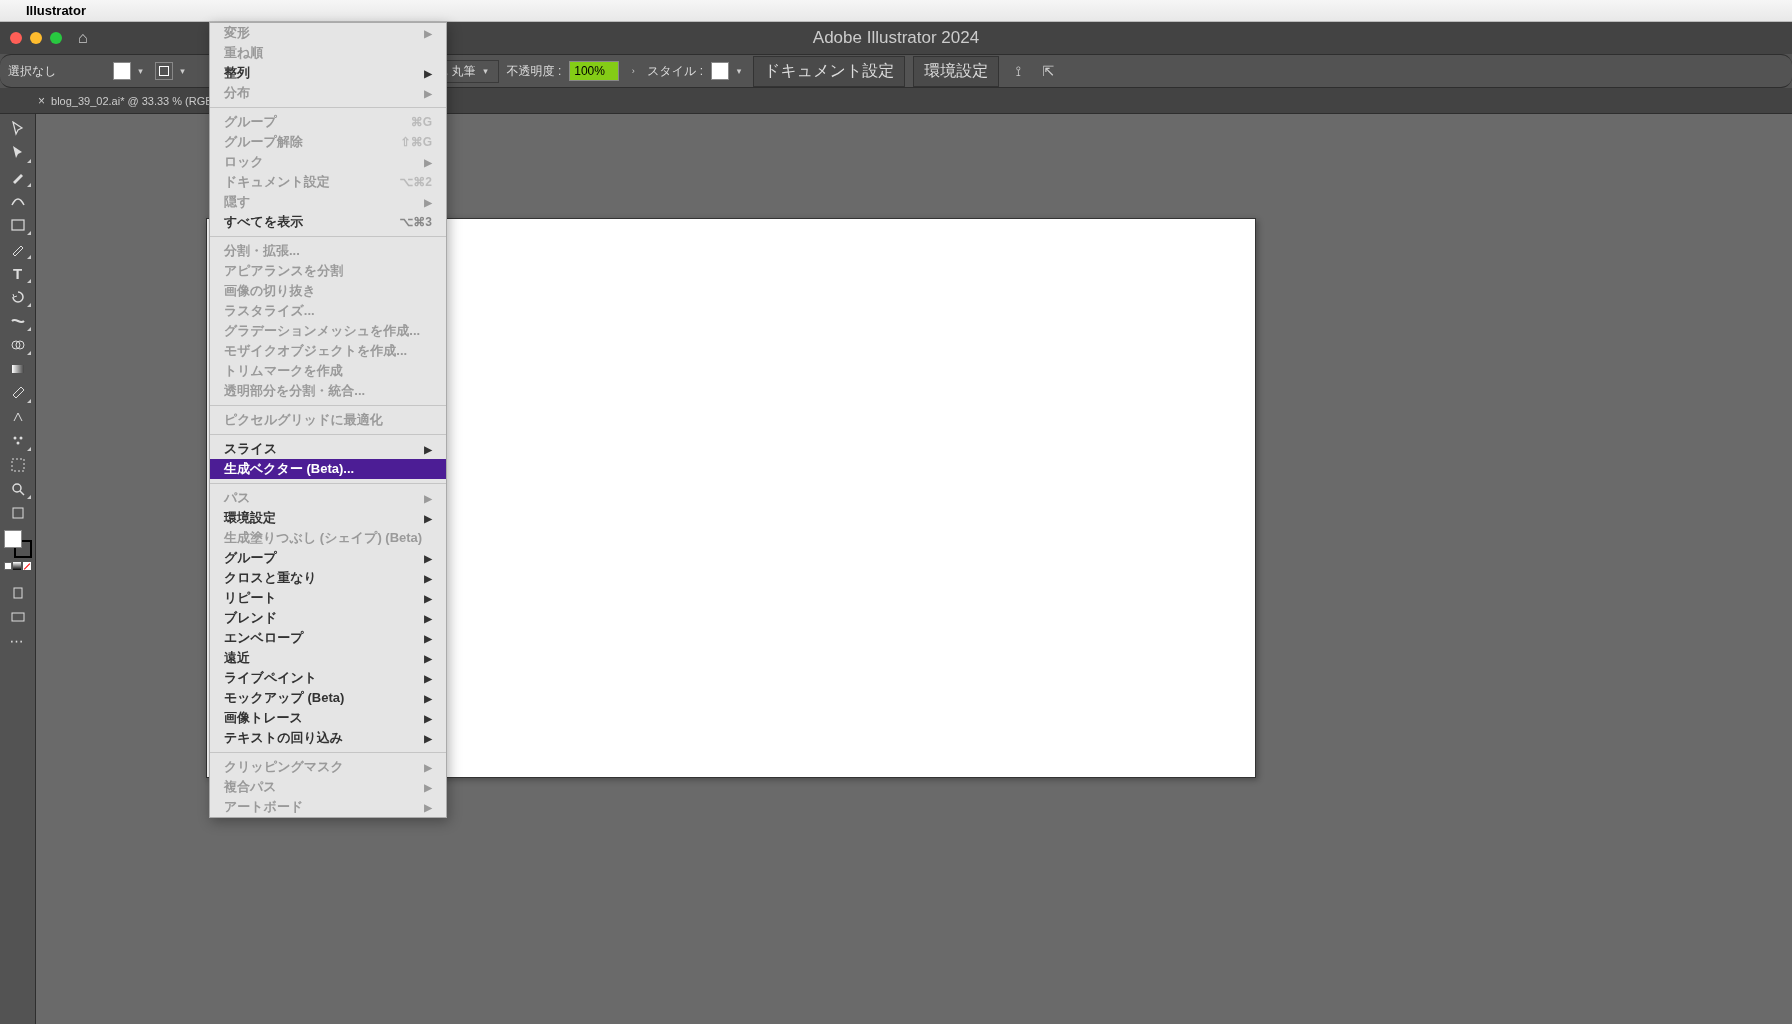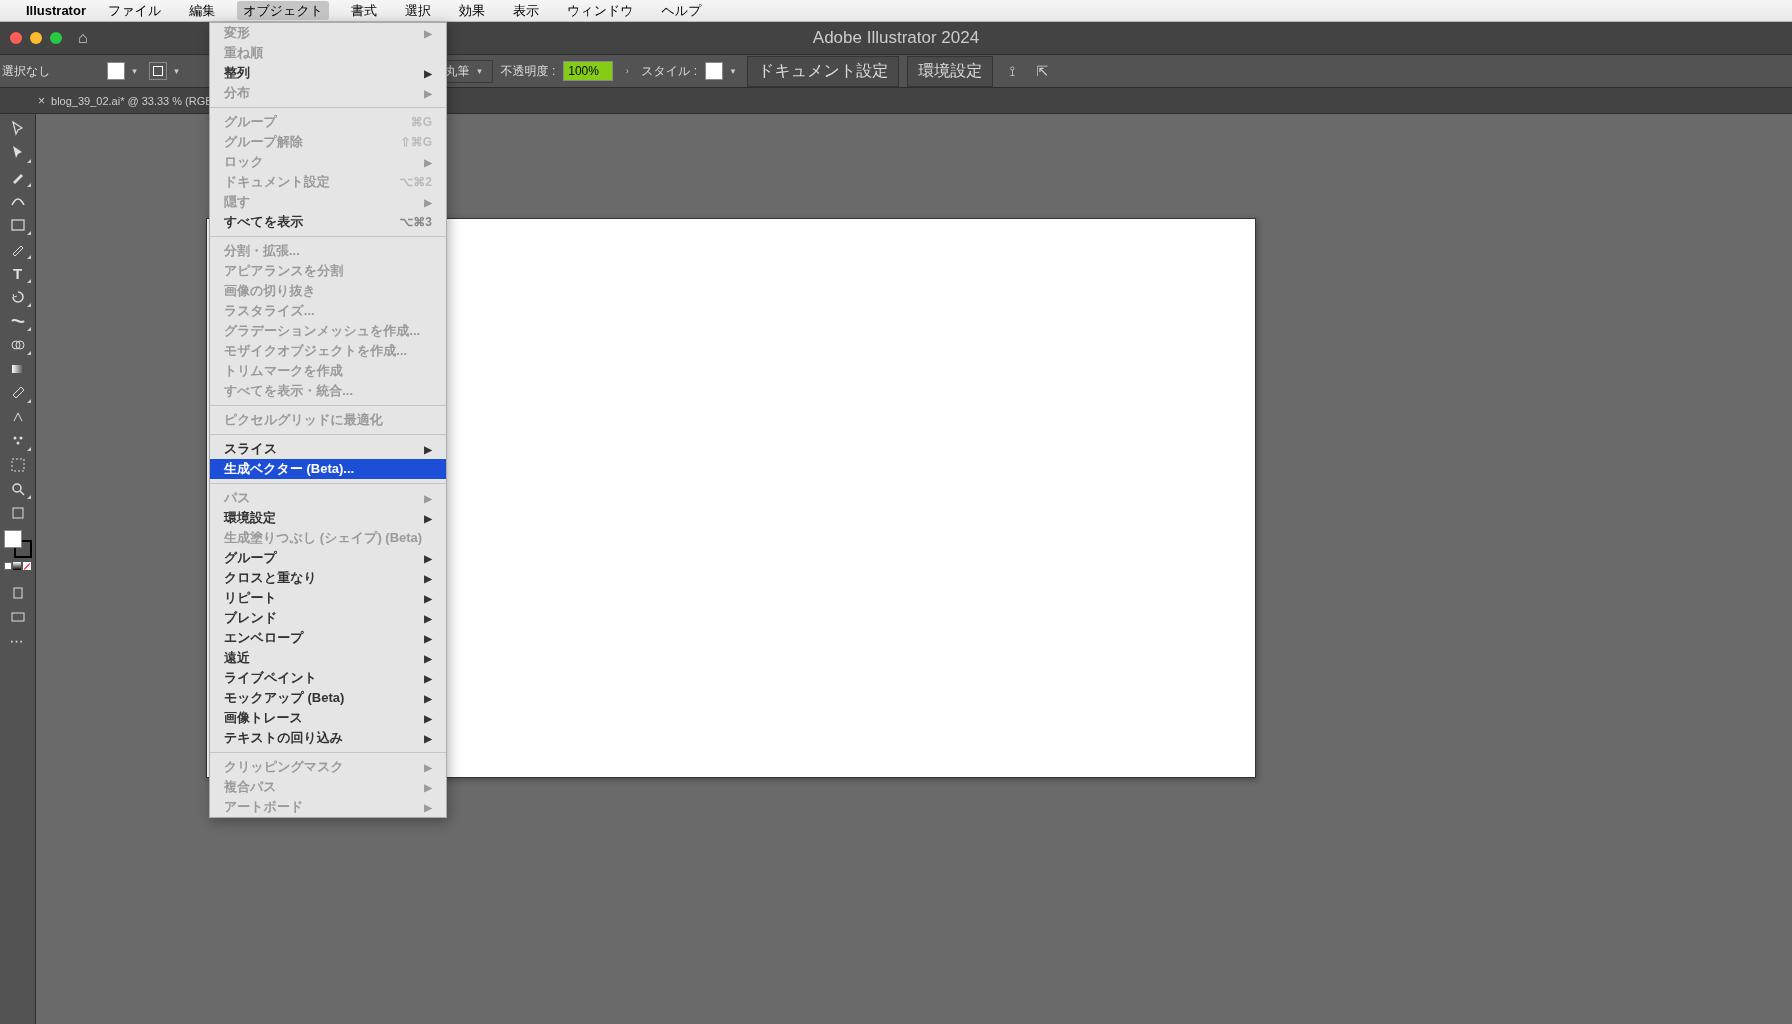--- a/index.html
+++ b/index.html
@@ -16,21 +16,21 @@
 .titlebar { height: 32px; background: #434343; display: flex; align-items: center; position: relative; }
 .traffic { display: flex; gap: 8px; margin-left: 10px; }
 .dot { width: 12px; height: 12px; border-radius: 50%; }
 .dot.red { background: #ff5f57; }
 .dot.yellow { background: #febc2e; }
 .dot.green { background: #28c840; }
 .home-icon { margin-left: 16px; color: #ccc; font-size: 16px; }
 .titlebar .title { position: absolute; left: 50%; transform: translateX(-50%); color: #ccc; font-size: 17px; }
 
 
-.controlbar { height: 34px; background: #535353; border-top: 1px solid #2e2e2e; border-bottom: 1px solid #2e2e2e; display: flex; align-items: center; padding: 0 2px; font-size: 12px; color: #ddd; gap: 8px; }
+.controlbar { height: 34px; background: #535353; border-top: 1px solid #2e2e2e; border-bottom: 1px solid #2e2e2e; display: flex; align-items: center; padding: 0 8px; font-size: 12px; color: #ddd; gap: 8px; border-radius: 11px; }
 .controlbar .label { color: #ddd; }
 .swatch { width: 18px; height: 18px; background: #fff; border: 1px solid #888; display: inline-block; }
 .swatch-box { width: 18px; height: 18px; border: 1px solid #888; display: inline-flex; align-items: center; justify-content: center; }
 .swatch-box .inner { width: 10px; height: 10px; border: 1px solid #fff; }
 .dd { width: 12px; height: 12px; display: inline-flex; align-items: center; justify-content: center; font-size: 9px; color: #ccc; }
 .ctrl-group { display: flex; align-items: center; gap: 4px; }
 .stroke-select { background: #535353; border: 1px solid #3a3a3a; padding: 2px 6px; color: #ddd; font-size: 12px; display: flex; align-items: center; gap: 4px; }
 .opacity-input { background: #84cc16; color: #000; border: 1px solid #888; width: 50px; padding: 2px 4px; font-size: 12px; }
 .ctrl-btn { background: #4a4a4a; border: 1px solid #333; padding: 4px 10px; color: #ddd; font-size: 16px; }
 .ctrl-icon { width: 22px; height: 22px; display: flex; align-items: center; justify-content: center; color: #ccc; font-size: 14px; }
@@ -56,33 +56,32 @@
 .mini.c { background: #fff; position: relative; }
 .mini.c::after { content: ""; position: absolute; width: 100%; height: 1px; background: red; top: 50%; transform: rotate(-45deg); }
 
 .canvas-area { flex: 1; background: #6a6a6a; position: relative; }
 .artboard { position: absolute; left: 170px; top: 104px; width: 1050px; height: 560px; background: #fff; border: 1px solid #333; box-shadow: 2px 2px 6px rgba(0,0,0,0.3); }
 
 
 .dropdown { position: absolute; top: 22px; left: 209px; width: 238px; background: #e5e5e5; border: 1px solid #aaa; box-shadow: 2px 4px 12px rgba(0,0,0,0.3); font-size: 13px; color: #333; z-index: 1000; font-weight: bold; }
 .dropdown .row { display: flex; align-items: center; justify-content: space-between; padding: 2px 14px; height: 20px; cursor: default; }
 .dropdown .row.disabled { color: #9a9a9a; }
-.dropdown .row.highlighted { background: #1d4ed8; color: #fff; }
+.dropdown .row.highlighted { background: #4c1d95; color: #fff; }
 .dropdown .sep { height: 1px; background: #c5c5c5; margin: 4px 0; }
 .dropdown .arrow { font-size: 10px; }
 .dropdown .shortcut { font-size: 12px; color: #888; }
 .dropdown .row.disabled .shortcut { color: #bbb; }
 </style>
 </head>
 <body>
 
 <div class="macos-menubar">
   <span class="apple"></span>
   <span class="app-name">Illustrator</span>
-  <span id="menubar-items"><span class="menu-item">ファイル</span><span class="menu-item">編集</span><span class="menu-item active">オブジェクト</span><span class="menu-item">書式</span><span class="menu-item">選択</span><span class="menu-item">効果</span><span class="menu-item">表示</span><span class="menu-item">ウィンドウ</span><span class="menu-item">ヘルプ</span></span>
 </div>
 
 <div class="titlebar">
   <div class="traffic">
     <div class="dot red"></div>
     <div class="dot yellow"></div>
     <div class="dot green"></div>
   </div>
   <span class="home-icon">⌂</span>
   <span class="title">Adobe Illustrator 2024</span>
@@ -319,21 +318,21 @@
     <div class="row disabled">
       <span>グラデーションメッシュを作成...</span>
     </div>
     <div class="row disabled">
       <span>モザイクオブジェクトを作成...</span>
     </div>
     <div class="row disabled">
       <span>トリムマークを作成</span>
     </div>
     <div class="row disabled">
-      <span>すべてを表示・統合...</span>
+      <span>透明部分を分割・統合...</span>
     </div>
     <div class="sep"></div>
     <div class="row disabled">
       <span>ピクセルグリッドに最適化</span>
     </div>
     <div class="sep"></div>
     <div class="row">
       <span>スライス</span>
       <span class="arrow">▶</span>
     </div>

